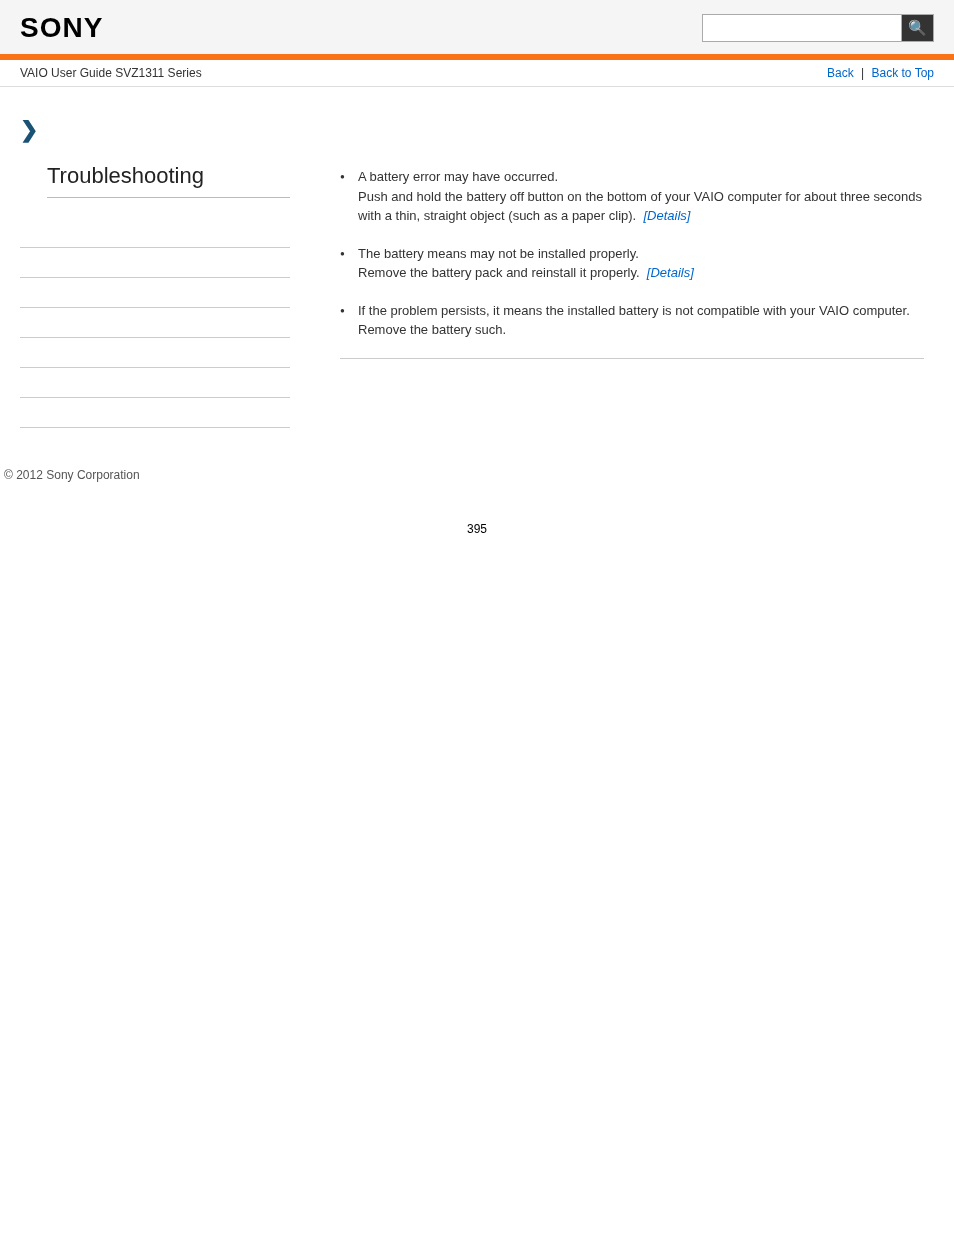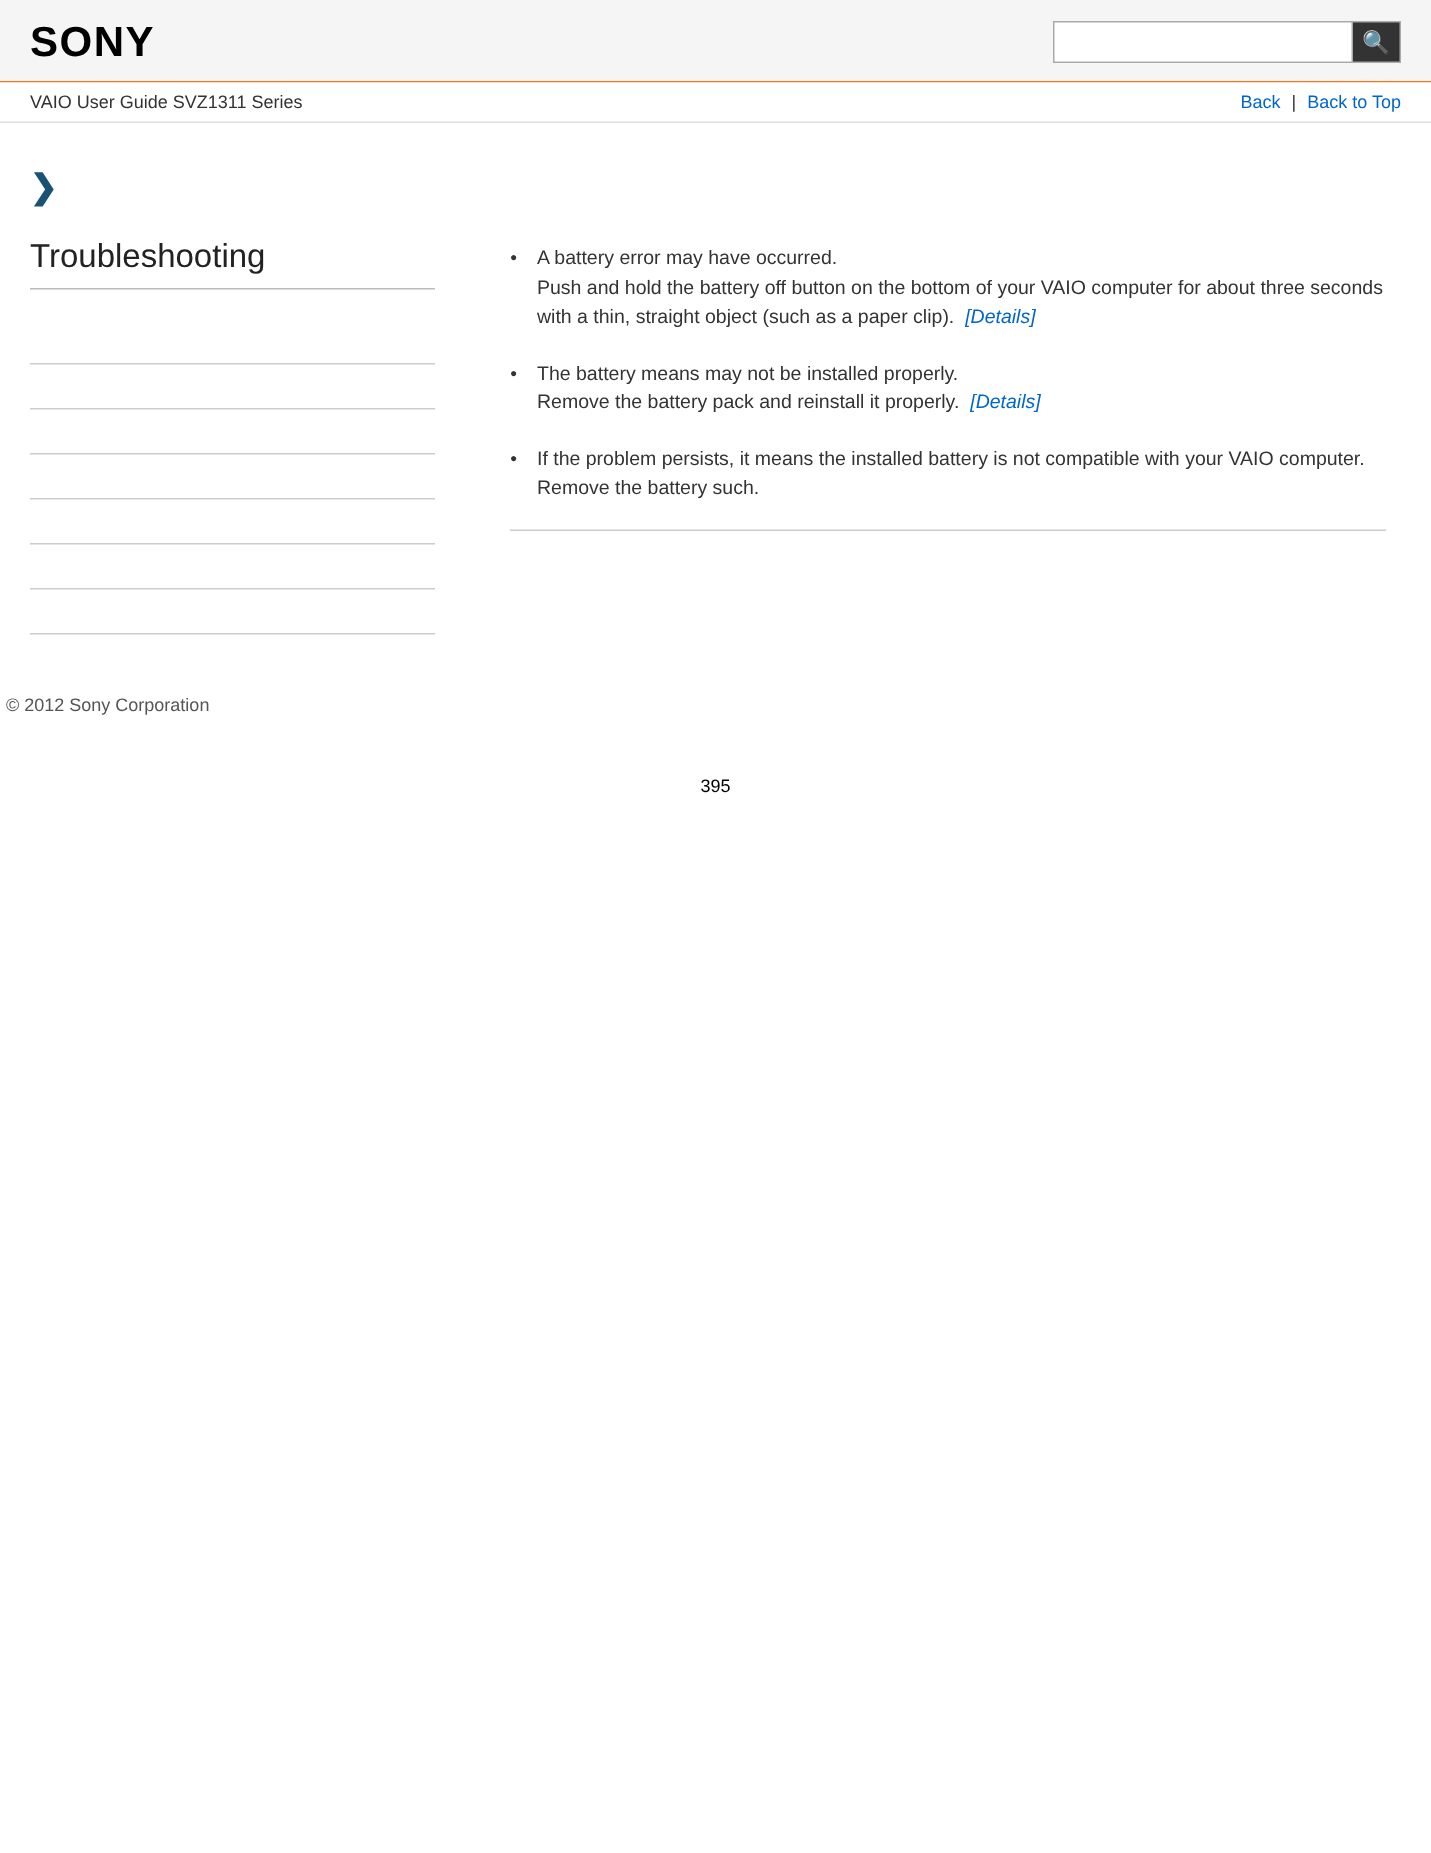--- a/index.html
+++ b/index.html
@@ -16,21 +16,21 @@
       width: 954px;
       min-height: 1235px;
     }
 
     
     .header {
       display: flex;
       align-items: center;
       justify-content: space-between;
       padding: 12px 20px 10px 20px;
-      border-bottom: 1px solid #f97316;
+      border-bottom: 6px solid #f97316;
       background: #f5f5f5;
     }
 
     .sony-logo {
       font-size: 28px;
       font-weight: 900;
       letter-spacing: 1px;
       color: #000;
       font-family: Arial Black, Arial, sans-serif;
     }
@@ -114,20 +114,21 @@
       margin-top: 10px;
     }
 
     .sidebar-title {
       font-size: 22px;
       font-weight: normal;
       color: #222;
       margin-bottom: 20px;
       padding-bottom: 8px;
       border-bottom: 1px solid #bbb;
+      margin-left: 27px;
     }
 
     .sidebar-nav {
       list-style: none;
     }
 
     .sidebar-nav li {
       border-bottom: 1px solid #ccc;
       padding: 8px 0;
       font-size: 12px;

